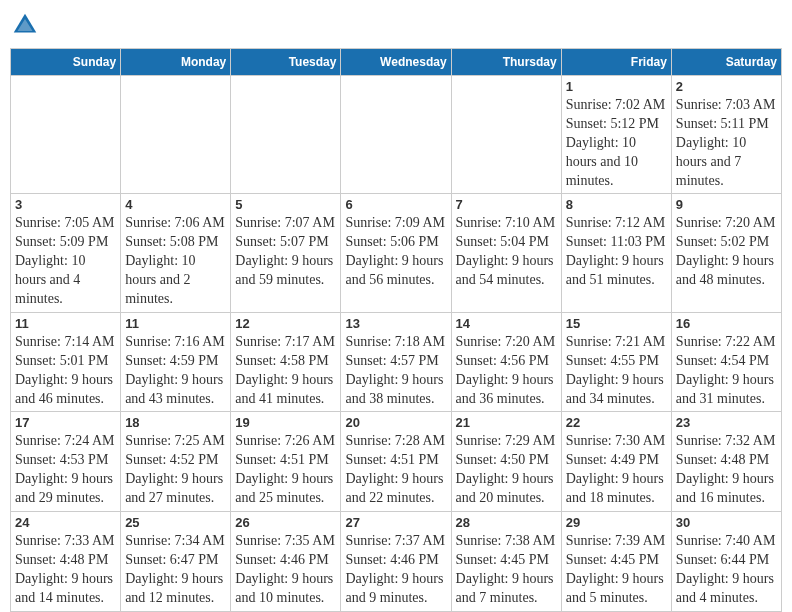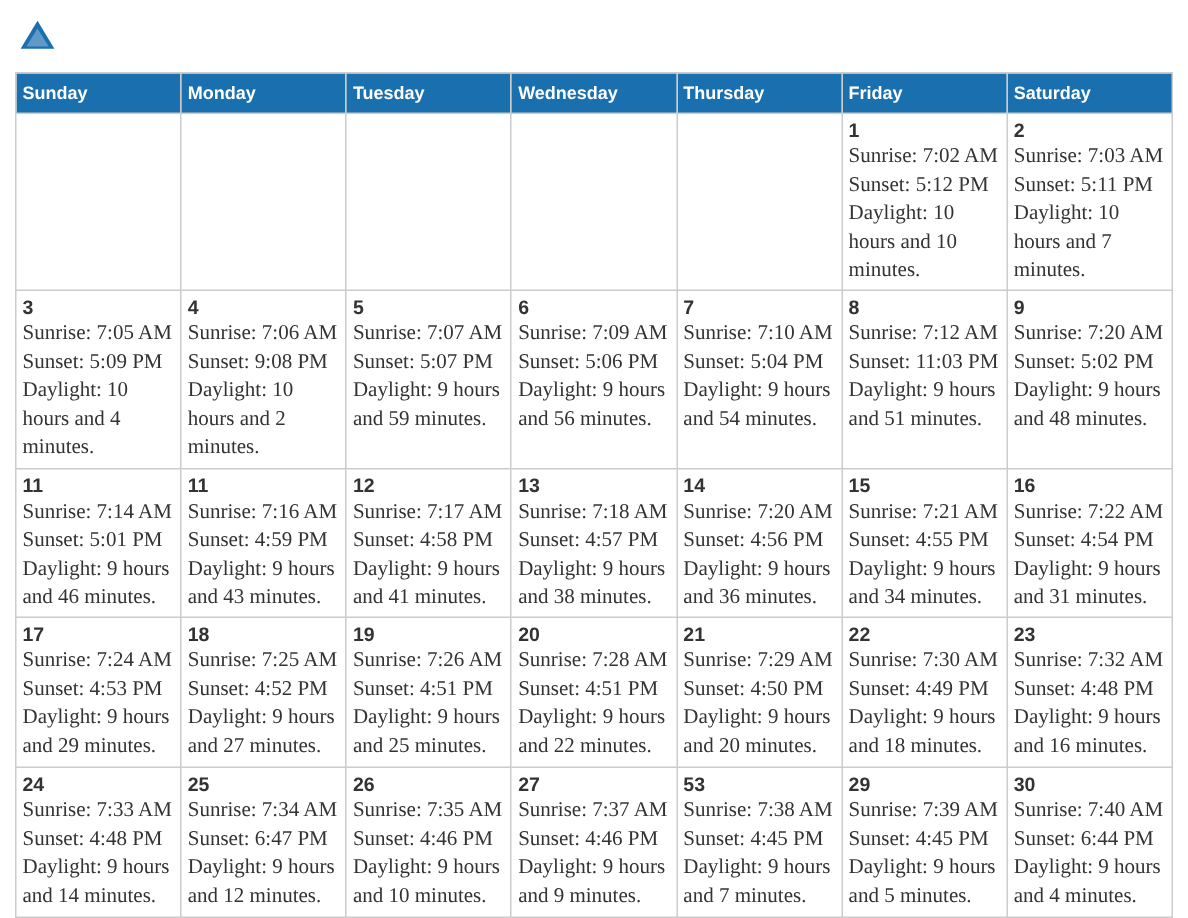--- a/index.html
+++ b/index.html
@@ -61,21 +61,21 @@
     .calendar {
       width: 100%;
       border-collapse: collapse;
     }
     .calendar th {
       background: #1a6faf;
       color: #fff;
       font-size: 12px;
       font-weight: bold;
       padding: 6px 4px;
-      text-align: left;
+      text-align: right;
       border: 1px solid #ccc;
     }
     .calendar td {
       border: 1px solid #ccc;
       vertical-align: top;
       padding: 3px 4px;
       font-size: 10px;
       color: #333;
       width: calc(100% / 7);
       height: 80px;
@@ -157,21 +157,21 @@
           <td class="has-data">
             <div class="day-number">3</div>
             <div class="day-info">Sunrise: 7:05 AM
 Sunset: 5:09 PM
 Daylight: 10 hours
 and 4 minutes.</div>
           </td>
           <td class="has-data">
             <div class="day-number">4</div>
             <div class="day-info">Sunrise: 7:06 AM
-Sunset: 9:08 PM
+Sunset: 5:08 PM
 Daylight: 10 hours
 and 2 minutes.</div>
           </td>
           <td class="has-data">
             <div class="day-number">5</div>
             <div class="day-info">Sunrise: 7:07 AM
 Sunset: 5:07 PM
 Daylight: 9 hours
 and 59 minutes.</div>
           </td>
@@ -329,21 +329,21 @@
 and 10 minutes.</div>
           </td>
           <td class="has-data">
             <div class="day-number">27</div>
             <div class="day-info">Sunrise: 7:37 AM
 Sunset: 4:46 PM
 Daylight: 9 hours
 and 9 minutes.</div>
           </td>
           <td class="has-data">
-            <div class="day-number">53</div>
+            <div class="day-number">28</div>
             <div class="day-info">Sunrise: 7:38 AM
 Sunset: 4:45 PM
 Daylight: 9 hours
 and 7 minutes.</div>
           </td>
           <td class="has-data">
             <div class="day-number">29</div>
             <div class="day-info">Sunrise: 7:39 AM
 Sunset: 4:45 PM
 Daylight: 9 hours

